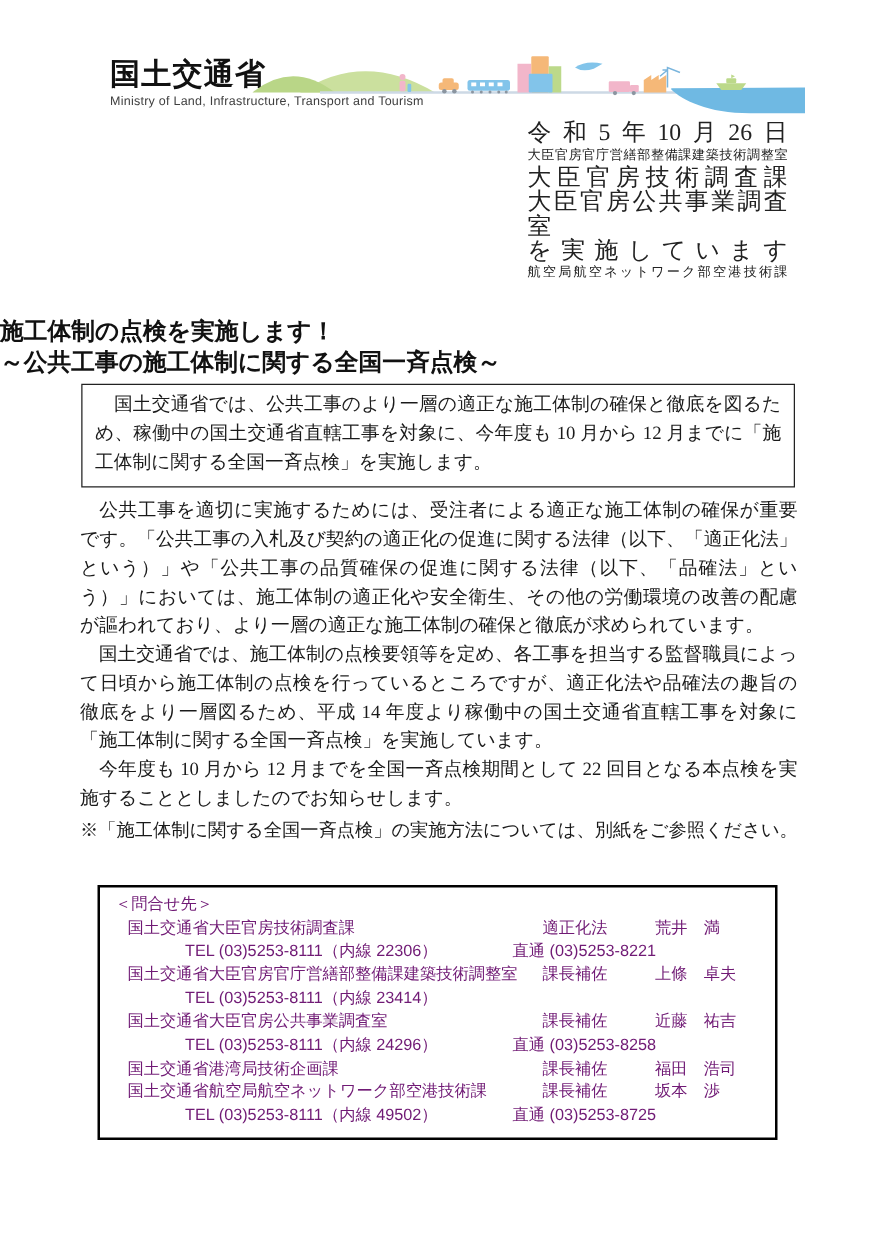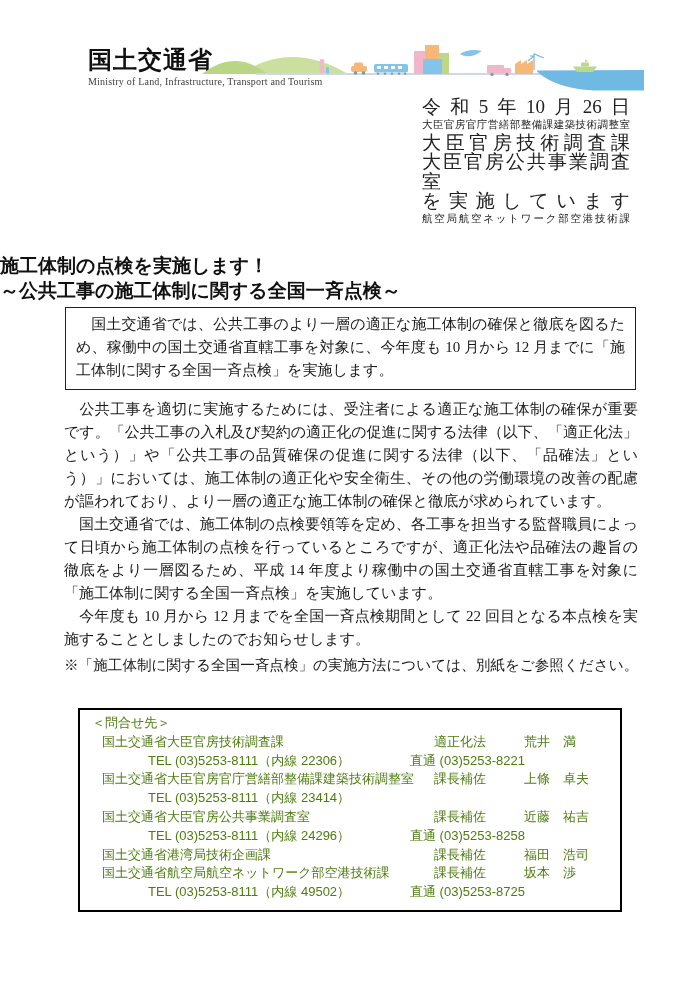--- a/index.html
+++ b/index.html
@@ -27,21 +27,21 @@
     font-family:var(--serif);
     overflow:hidden;
   }
   
   .logo-block{position:absolute;top:46px;left:88px;}
   .logo-name{
     font-family:Liberation Serif, serif;font-weight:700;font-size:24px;line-height:28px;
     letter-spacing:1px;color:#111;
   }
   .logo-subtitle{
-    font-family:Liberation Serif, serif;font-size:10px;line-height:12px;color:#3f3f3f;margin-top:2px;
+    font-family:Liberation Sans, sans-serif;font-size:10px;line-height:12px;color:#3f3f3f;margin-top:2px;
     letter-spacing:0.2px;
   }
   .logo-art{position:absolute;top:44px;left:196px;width:448px;height:48px;}
   
   .doc-header{
     position:absolute;top:97px;right:70px;width:208px;
     font-family:var(--serif);color:#222;
   }
   .hl{text-align:justify;text-align-last:justify;}
   .hl-large{font-size:19px;line-height:19.5px;}
@@ -68,21 +68,21 @@
   .note-line{
     position:absolute;top:654px;left:64px;width:590px;
     font-size:14.6px;line-height:22px;
   }
   
   .contact-box{
     position:absolute;top:708px;left:78px;width:518px;
     border:2px solid #000;
     padding:4px 10px 8px 12px;
     font-family:var(--sans);
-    font-size:13px;line-height:18.8px;color:#4d7c0f;
+    font-size:13px;line-height:18.8px;color:#701a75;
   }
   .c-heading{padding-left:0;}
   .c-row1{display:flex;padding-left:10px;}
   .c-dept{width:332px;flex:none;}
   .c-role{width:90px;flex:none;}
   .c-name{flex:1;}
   .c-row2{padding-left:56px;display:flex;}
   .c-tel{width:262px;flex:none;}
   .c-direct{flex:1;}
 </style>

